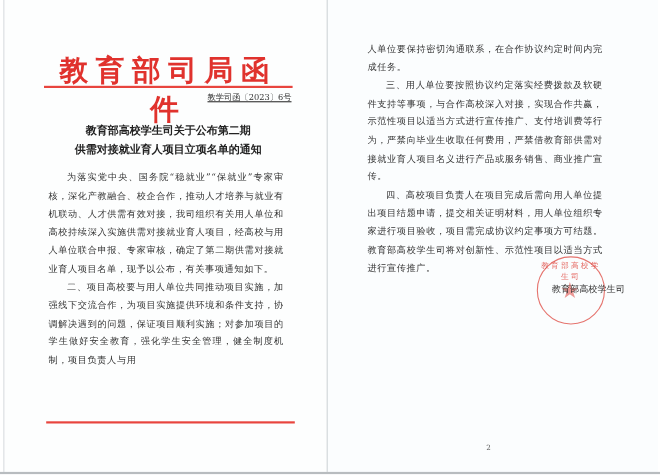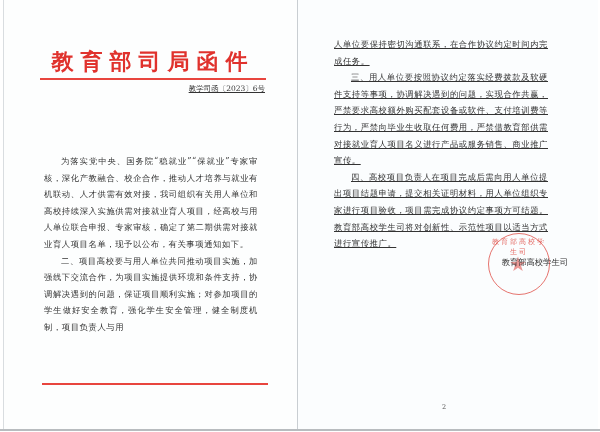--- a/index.html
+++ b/index.html
@@ -16,21 +16,21 @@
     background: #fdfefe;
   }
   .page.left { left: 3px; width: 293px; border-left: 1px solid #d9dde0; border-right: 1px solid #c9ced2; }
   .page.right { left: 298px; width: 300px; background: #fbfdfe; }
   .bottom-edge { position: absolute; left: 0; top: 429px; width: 600px; height: 2px; background: #b8bcbf; }
 
   .letterhead {
     position: absolute; left: 40px; top: 47px; width: 226px;
     text-align: center; color: #e0322d;
     font-family: "DejaVu Serif", serif; font-weight: bold;
-    font-size: 22px; letter-spacing: 7px;
+    font-size: 26px; letter-spacing: 7px;
   }
   .red-rule { position: absolute; height: 2px; background: #e8453e; }
   .red-rule.top { left: 40px; top: 78px; width: 226px; }
   .red-rule.bottom { left: 42px; top: 383px; width: 226px; }
 
   .doc-number {
     position: absolute; left: 170px; top: 84px; width: 95px;
     text-align: right; font-size: 7.5px; color: #333; text-decoration: underline;
   }
   .doc-title {
@@ -38,21 +38,21 @@
     text-align: center; font-weight: bold; font-size: 10px; line-height: 17px; color: #222;
   }
   .body-text {
     position: absolute; font-size: 8.3px; line-height: 16.6px; color: #333;
     text-align: justify; letter-spacing: 0.6px;
   }
   .body-text p { margin: 0; }
   .body-text p.indent { text-indent: 17px; }
 
   .left-body { left: 44px; top: 153px; width: 214px; }
-  .right-body { left: 334px; top: 36px; width: 214px; text-decoration: underline; }
+  .right-body { left: 334px; top: 36px; width: 214px; }
 
   .attachment {
     position: absolute; left: 353px; top: 206px; font-size: 8.3px; color: #333; letter-spacing: 0.6px;
   }
   .signature {
     position: absolute; left: 478px; top: 254px; width: 90px; text-align: right;
     font-size: 8.3px; line-height: 17px; color: #333;
   }
   .seal {
     position: absolute; left: 488px; top: 233px; width: 60px; height: 60px;
@@ -76,31 +76,35 @@
   <div class="page left">
   </div>
   <div class="page right">
   </div>
   <div class="bottom-edge"></div>
 
   <div class="letterhead">教育部司局函件</div>
   <div class="red-rule top"></div>
   <div class="doc-number">教学司函〔2023〕6号</div>
 
+  <div class="doc-title">
+    <div>教育部高校学生司关于公布第二期</div>
+    <div>供需对接就业育人项目立项名单的通知</div>
+  </div>
 
   <div class="body-text left-body">
     <p class="indent">为落实党中央、国务院“稳就业”“保就业”专家审核，深化产教融合、校企合作，推动人才培养与就业有机联动、人才供需有效对接，我司组织有关用人单位和高校持续深入实施供需对接就业育人项目，经高校与用人单位联合申报、专家审核，确定了第二期供需对接就业育人项目名单，现予以公布，有关事项通知如下。</p>
     <p class="indent">二、项目高校要与用人单位共同推动项目实施，加强线下交流合作，为项目实施提供环境和条件支持，协调解决遇到的问题，保证项目顺利实施；对参加项目的学生做好安全教育，强化学生安全管理，健全制度机制，项目负责人与用</p>
   </div>
 
   <div class="red-rule bottom"></div>
 
   <div class="body-text right-body">
     <p>人单位要保持密切沟通联系，在合作协议约定时间内完成任务。</p>
-    <p class="indent">三、用人单位要按照协议约定落实经费拨款及软硬件支持等事项，协调解决遇到的问题，实现合作共赢，严禁要求高校额外购买配套设备或软件、支付培训费等行为，严禁向毕业生收取任何费用，严禁借教育部供需对接就业育人项目名义进行产品或服务销售、商业推广宣传。</p>
+    <p class="indent">三、用人单位要按照协议约定落实经费拨款及软硬件支持等事项，与合作高校深入对接，实现合作共赢，示范性项目以适当方式进行宣传推广、支付培训费等行为，严禁向毕业生收取任何费用，严禁借教育部供需对接就业育人项目名义进行产品或服务销售、商业推广宣传。</p>
     <p class="indent">四、高校项目负责人在项目完成后需向用人单位提出项目结题申请，提交相关证明材料，用人单位组织专家进行项目验收，项目需完成协议约定事项方可结题。教育部高校学生司将对创新性、示范性项目以适当方式进行宣传推广。</p>
   </div>
 
 
   <div class="seal">
     <div class="seal-text">教育部高校学生司</div>
     <div class="seal-star">★</div>
   </div>
 
   <div class="signature">

